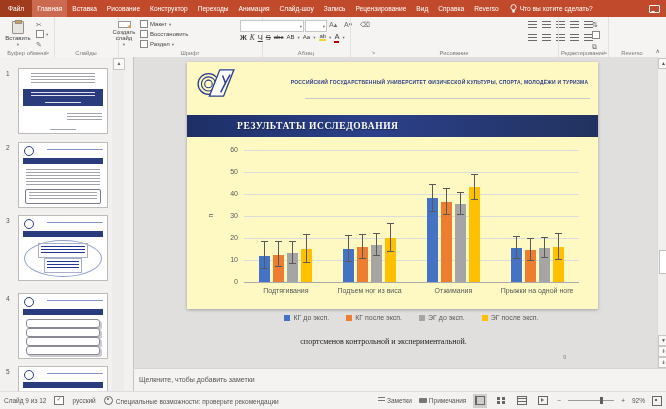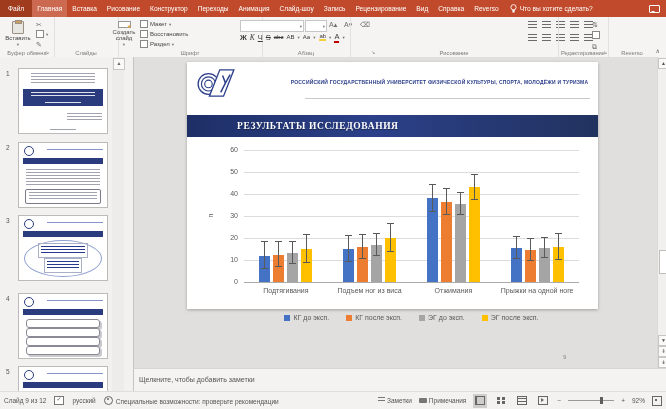--- a/index.html
+++ b/index.html
@@ -46,21 +46,21 @@
   .mtop{top:6px;left:32%;right:5%;height:1px;background:#8694C8;}
   .mhdr{top:15px;left:4%;right:4%;height:6px;background:#2A3C7E;}
   .mbox{bottom:3px;left:7%;right:7%;height:13px;border:1px solid #7a7a8a;border-radius:2px;}
   .mbox>div{position:absolute;}
   .mell{top:24px;bottom:3px;left:6%;right:6%;border:1px solid #8FA0D0;border-radius:50%;}
   .meb{border:1px solid #A9AFC6;background:repeating-linear-gradient(to bottom,#26388F 0,#26388F 1px,transparent 1px,transparent 3px) content-box;padding:2px;}
   .mrow{left:8%;right:8%;height:7px;border:1px solid #8A8A96;border-radius:3px;background:#fff;box-shadow:2px 2px 0 #C9C9CE;}
   .thumb-scroll{position:absolute;left:112px;top:0;width:12px;height:334px;background:#EDECEB;}
   .thumb-scroll .up{position:absolute;left:1px;top:1px;width:10px;height:10px;background:#FAF9F8;border:1px solid #C8C6C4;font-size:5px;color:#666;text-align:center;line-height:9px;}
   .editor{position:absolute;left:133px;top:57px;width:533px;height:311px;background:#E0DFDE;border-left:1px solid #C6C4C2;}
-  .slide{position:absolute;left:53px;top:5px;width:411px;height:247px;background:#ffffff;box-shadow:0 1px 3px rgba(0,0,0,.28);}
+  .slide{position:absolute;left:53px;top:5px;width:411px;height:247px;background:#fef9c3;box-shadow:0 1px 3px rgba(0,0,0,.28);}
   .uni-name{position:absolute;left:100px;top:17px;width:305px;text-align:center;font-size:5px;font-weight:bold;color:#2C3F8A;letter-spacing:.2px;}
   .uni-line{position:absolute;left:118px;right:8px;top:36px;height:1px;background:#C9C9C9;}
   .banner{position:absolute;left:0;top:53px;width:411px;height:22px;background:linear-gradient(90deg,#1E2F66 0%,#2B4089 45%,#22325F 100%);display:flex;align-items:center;}
   .banner span{font-family:"Liberation Serif",serif;font-weight:bold;font-size:9.5px;color:#fff;letter-spacing:.6px;margin-left:50px;text-shadow:0 1px 1px rgba(0,0,0,.4);}
   
   .chart-area{position:absolute;inset:0;font-size:7px;color:#595959;}
   .gridline{position:absolute;height:1px;background:#DCDCDC;}
   .gridline.base{background:#ABABAB;}
   .ytick{position:absolute;text-align:right;font-size:7px;}
   .ylab{position:absolute;transform:rotate(-90deg);font-size:7px;}
@@ -465,20 +465,21 @@
               <div class="lsw" style="background: rgb(165, 165, 165);"></div>
               <span>ЭГ до эксп.</span>
             </div>
             <div class="litem">
               <div class="lsw" style="background: rgb(255, 192, 0);"></div>
               <span>ЭГ после эксп.</span>
             </div>
           </div>
         </div>
       <div class="caption">
+        <div>спортсменов контрольной и экспериментальной.</div>
       </div>
       <div class="pagenum">9</div>
     </div>
     <div class="vscroll">
       <div class="box" style="top:1px;">▲</div>
       <div class="vthumb"></div>
       <div class="box" style="top:278px;">▼</div>
       <div class="box" style="top:289px;">⇞</div>
       <div class="box" style="top:300px;">⇟</div>
     </div>

